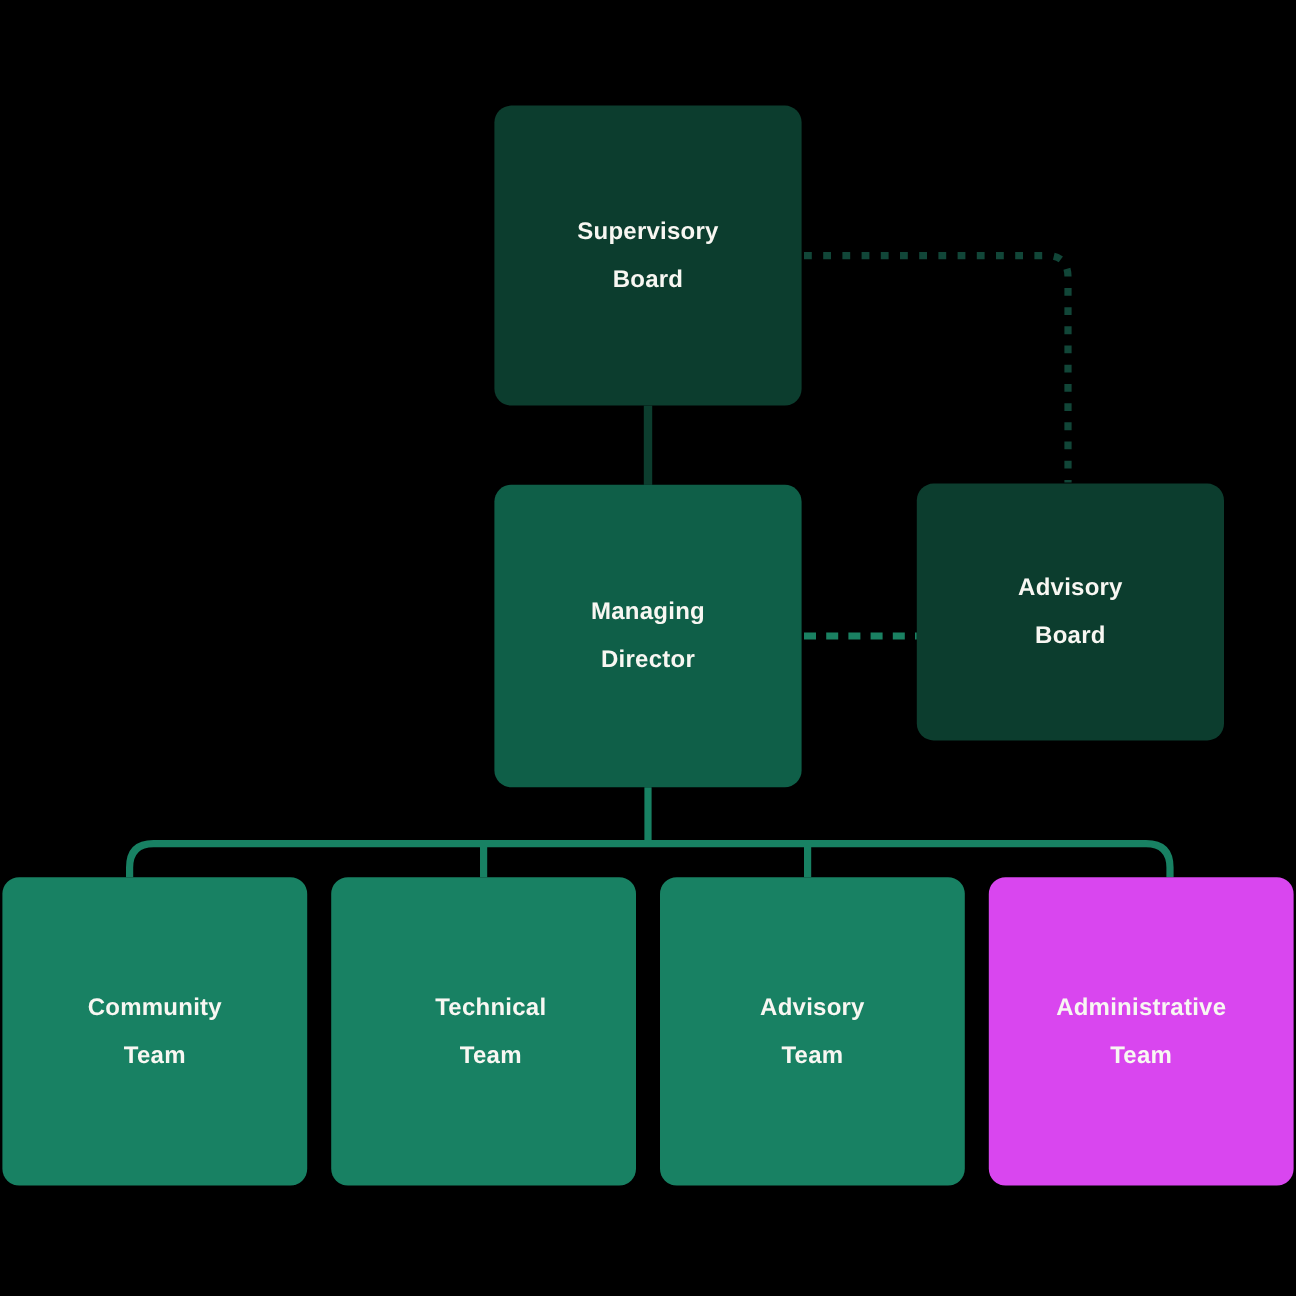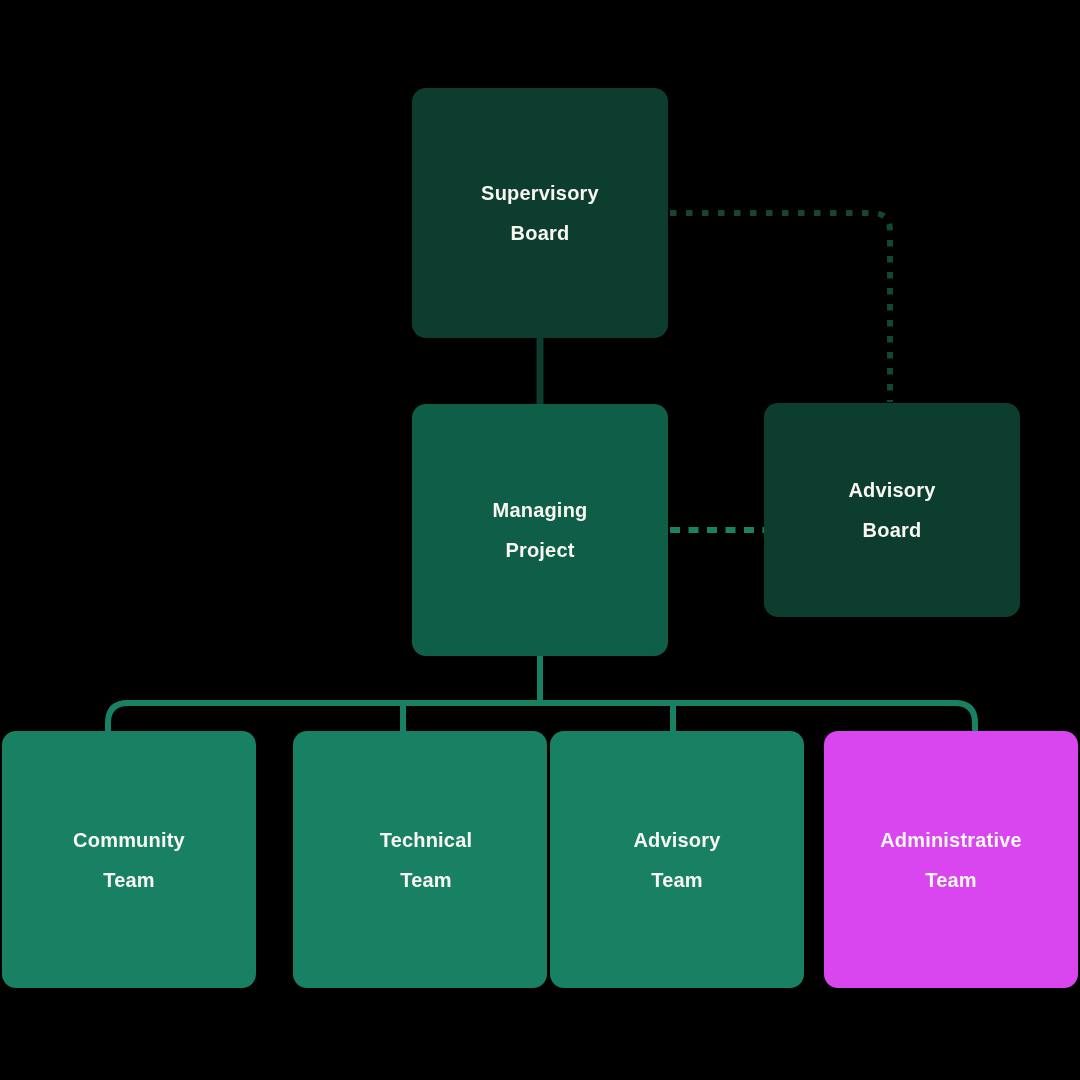--- a/index.html
+++ b/index.html
@@ -37,21 +37,21 @@
     line-height: 40px;
     letter-spacing: 0.2px;
     white-space: pre-line;
   }
   
   .node-supervisory   { left: 412px; top: 88px;  width: 256px; height: 250px; }
   .node-managing      { left: 412px; top: 404px; width: 256px; height: 252px; }
   .node-advisory      { left: 764px; top: 403px; width: 256px; height: 214px; }
   .node-team          { top: 731px; width: 254px; height: 257px; }
   .node-team-0 { left: 2px; }
-  .node-team-1 { left: 293px; padding-left: 12px; }
+  .node-team-1 { left: 276px; padding-left: 12px; }
   .node-team-2 { left: 550px; }
   .node-team-3 { left: 824px; }
 </style>
 </head>
 <body>
 
 <div class="canvas" style="background-color: rgb(0, 0, 0);">
 
   <svg class="connectors" viewBox="0 0 1080 1080">
 
@@ -67,21 +67,21 @@
     <path d="M670 530 L764 530" fill="none" stroke-width="6" stroke-dasharray="10 8.5" stroke="#1A8162"></path>
   </svg>
 
   <div class="node node-supervisory" style="background-color: rgb(12, 61, 46);">
     <div class="label" style="color: rgb(248, 247, 242);">Supervisory
 Board</div>
   </div>
 
   <div class="node node-managing" style="background-color: rgb(15, 95, 72);">
     <div class="label" style="color: rgb(248, 247, 242);">Managing
-Project</div>
+Director</div>
   </div>
 
   <div class="node node-advisory" style="background-color: rgb(12, 61, 46);">
     <div class="label" style="color: rgb(248, 247, 242);">Advisory
 Board</div>
   </div>
 
   <div class="node node-team node-team-0" style="background-color: rgb(24, 129, 99);">
     <div class="label" style="color: rgb(248, 247, 242);">Community
 Team</div>

